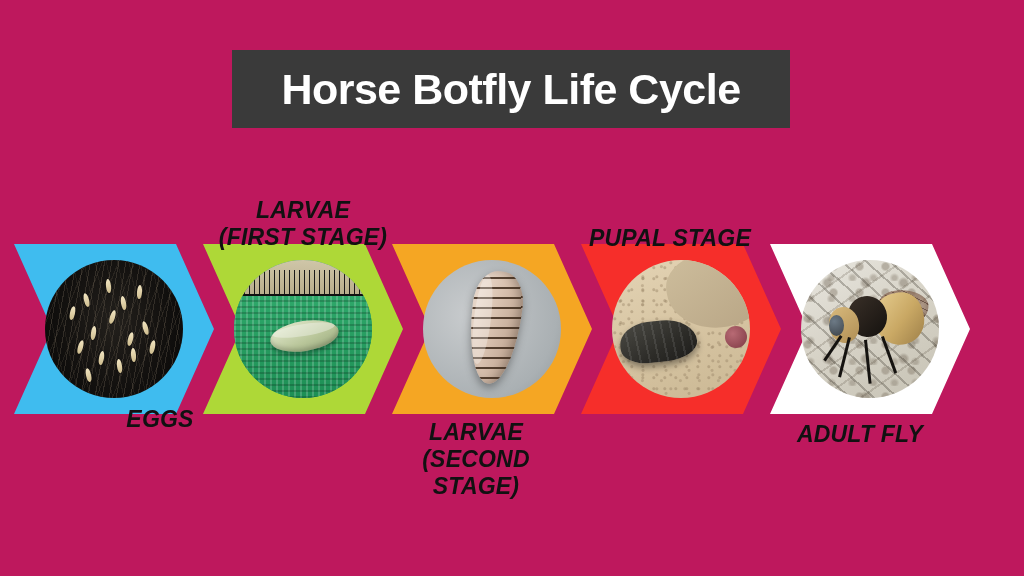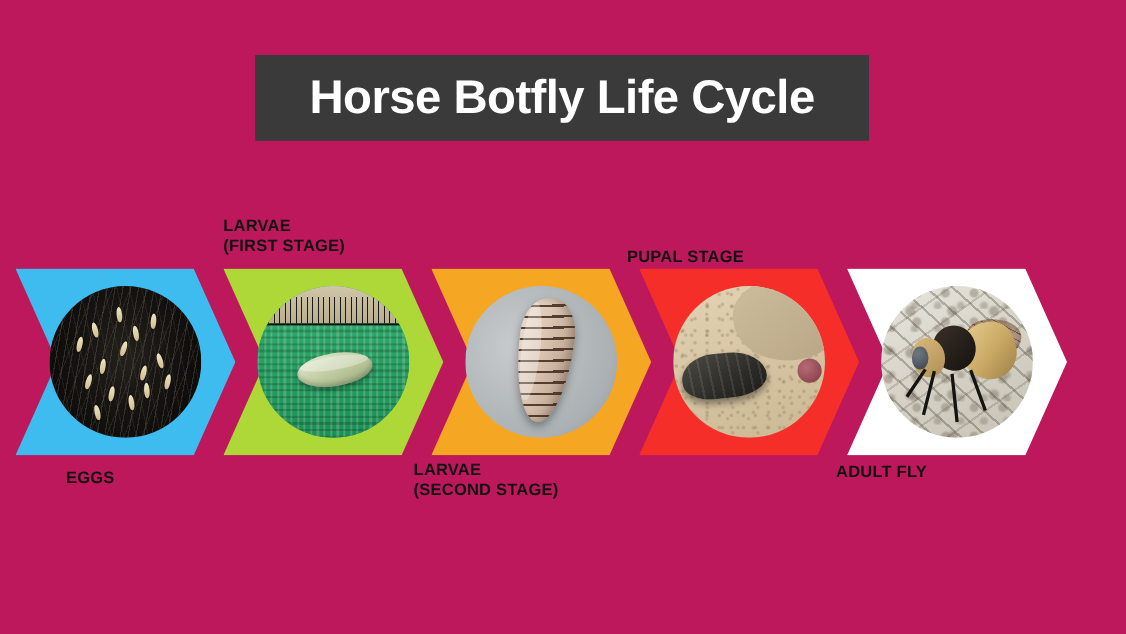--- a/index.html
+++ b/index.html
@@ -50,27 +50,28 @@
     width:138px; height:138px;
     margin-left:-69px; margin-top:-69px;
     border-radius:50%;
     overflow:hidden;
   }
   .photo .inner { position:absolute; inset:0; }
 
   
   .stage-label {
     position:absolute;
-    text-align:left;
+    text-align:center;
     color:#111111;
-    font-size:15px;
+    font-size:23px;
     font-weight:bold;
     line-height:1.18;
     letter-spacing:0.2px;
     white-space:pre-line;
+    font-style:italic;
   }
 
   
 
   
   .art-eggs {
     background:
       radial-gradient(ellipse 55% 70% at 50% 45%, #23201c 0%, #141210 60%, #0b0a09 100%);
   }
   .art-eggs .hairs {
@@ -315,21 +316,21 @@
           <div class="leg" style="left:34%;top:56%;width:3px;height:30%;transform:rotate(14deg);"></div>
           <div class="leg" style="left:46%;top:58%;width:3px;height:32%;transform:rotate(-6deg);"></div>
           <div class="leg" style="left:58%;top:56%;width:3px;height:28%;transform:rotate(-20deg);"></div>
           <div class="leg" style="left:28%;top:54%;width:3px;height:22%;transform:rotate(34deg);"></div>
         </div>
       </div>
     </div>
 
   </div>
 
-  <div class="stage-label" style="left:60px; top:426px; width:200px;">EGGS</div>
+  <div class="stage-label" style="left:60px; top:406px; width:200px;">EGGS</div>
 
   <div class="stage-label" style="left:203px; top:197px; width:200px;">LARVAE
 (FIRST STAGE)</div>
 
   <div class="stage-label" style="left:376px; top:419px; width:200px;">LARVAE
 (SECOND STAGE)</div>
 
   <div class="stage-label" style="left:570px; top:225px; width:200px;">PUPAL STAGE</div>
 
   <div class="stage-label" style="left:760px; top:421px; width:200px;">ADULT FLY</div>

